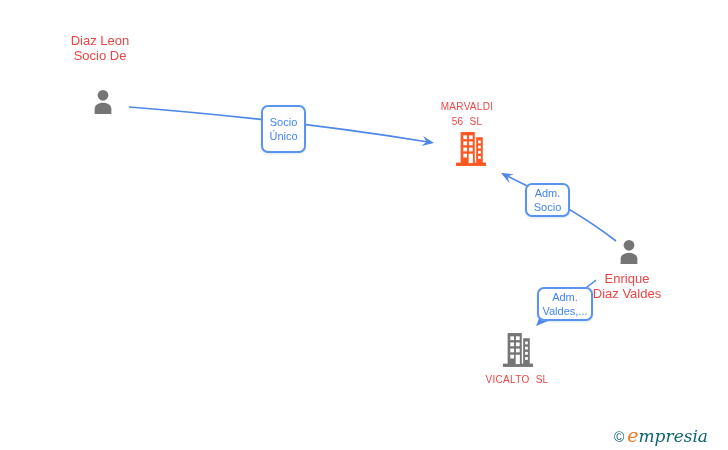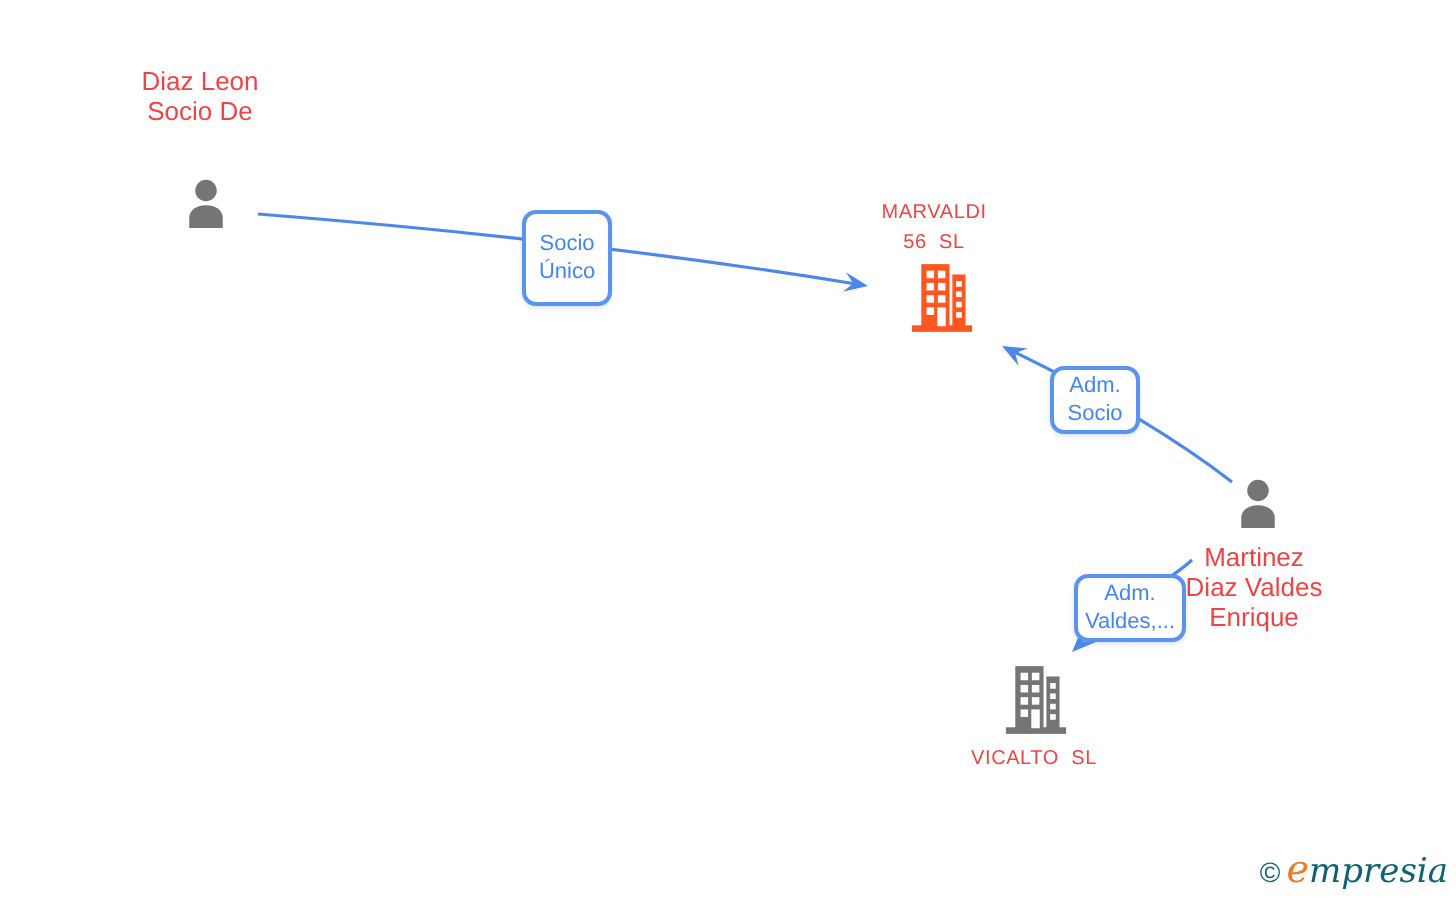--- a/index.html
+++ b/index.html
@@ -18,21 +18,21 @@
   .icon-wrap{position:absolute;display:block;}
   .edge-label{
     position:absolute;box-sizing:border-box;background:#ffffff;
     border:2px solid #5b94ee;border-radius:7px;color:#4285f4;
     font-size:11px;line-height:14px;text-align:center;
     display:flex;flex-direction:column;justify-content:center;
     box-shadow:0 1px 2px rgba(91,148,238,.25);
   }
   .edge-label .line{white-space:pre;}
   .logo{
-    position:absolute;right:4px;bottom:4px;font-family:"DejaVu Serif",serif;
+    position:absolute;right:20px;bottom:4px;font-family:"DejaVu Serif",serif;
     font-style:italic;font-size:17px;color:#0d6470;white-space:nowrap;margin-top:44px;
   }
   .logo .copy{font-family:"Liberation Sans",sans-serif;font-style:normal;font-size:14px;margin-right:3px;}
   .logo .brand-e{color:#ef7a1f;font-size:19px;}
 </style>
 </head>
 <body>
 
 <div class="canvas">
 
@@ -93,23 +93,22 @@
   </div>
 
   <div class="node">
     <span class="icon-wrap" style="left:614px;top:237px;width:30px;height:30px;">
       <svg width="30" height="30" viewBox="0 0 24 24" fill="#757575">
         <circle cx="12" cy="6.6" r="4.3"></circle>
         <path d="M5.3,21.6 v-4.1 c0-3.1 3-5 6.7-5 s6.7,1.9 6.7,5 v4.1 z"></path>
       </svg>
     </span>
     <div class="node-label" style="left:557px;top:271px;">
-      <div class="line">Martinez</div>
+      <div class="line">Enrique</div>
       <div class="line">Diaz Valdes</div>
-      <div class="line">Enrique</div>
     </div>
   </div>
 
   <div class="node">
     <span class="icon-wrap" style="left:502px;top:332px;width:32px;height:36px;">
       <svg width="32" height="36" viewBox="0 0 34 38">
         <g fill="#757575">
           <rect x="1" y="33.5" width="32" height="3.5"></rect>
           <rect x="6" y="1" width="15" height="33"></rect>
           <rect x="22.5" y="6.5" width="7" height="27.5"></rect>

